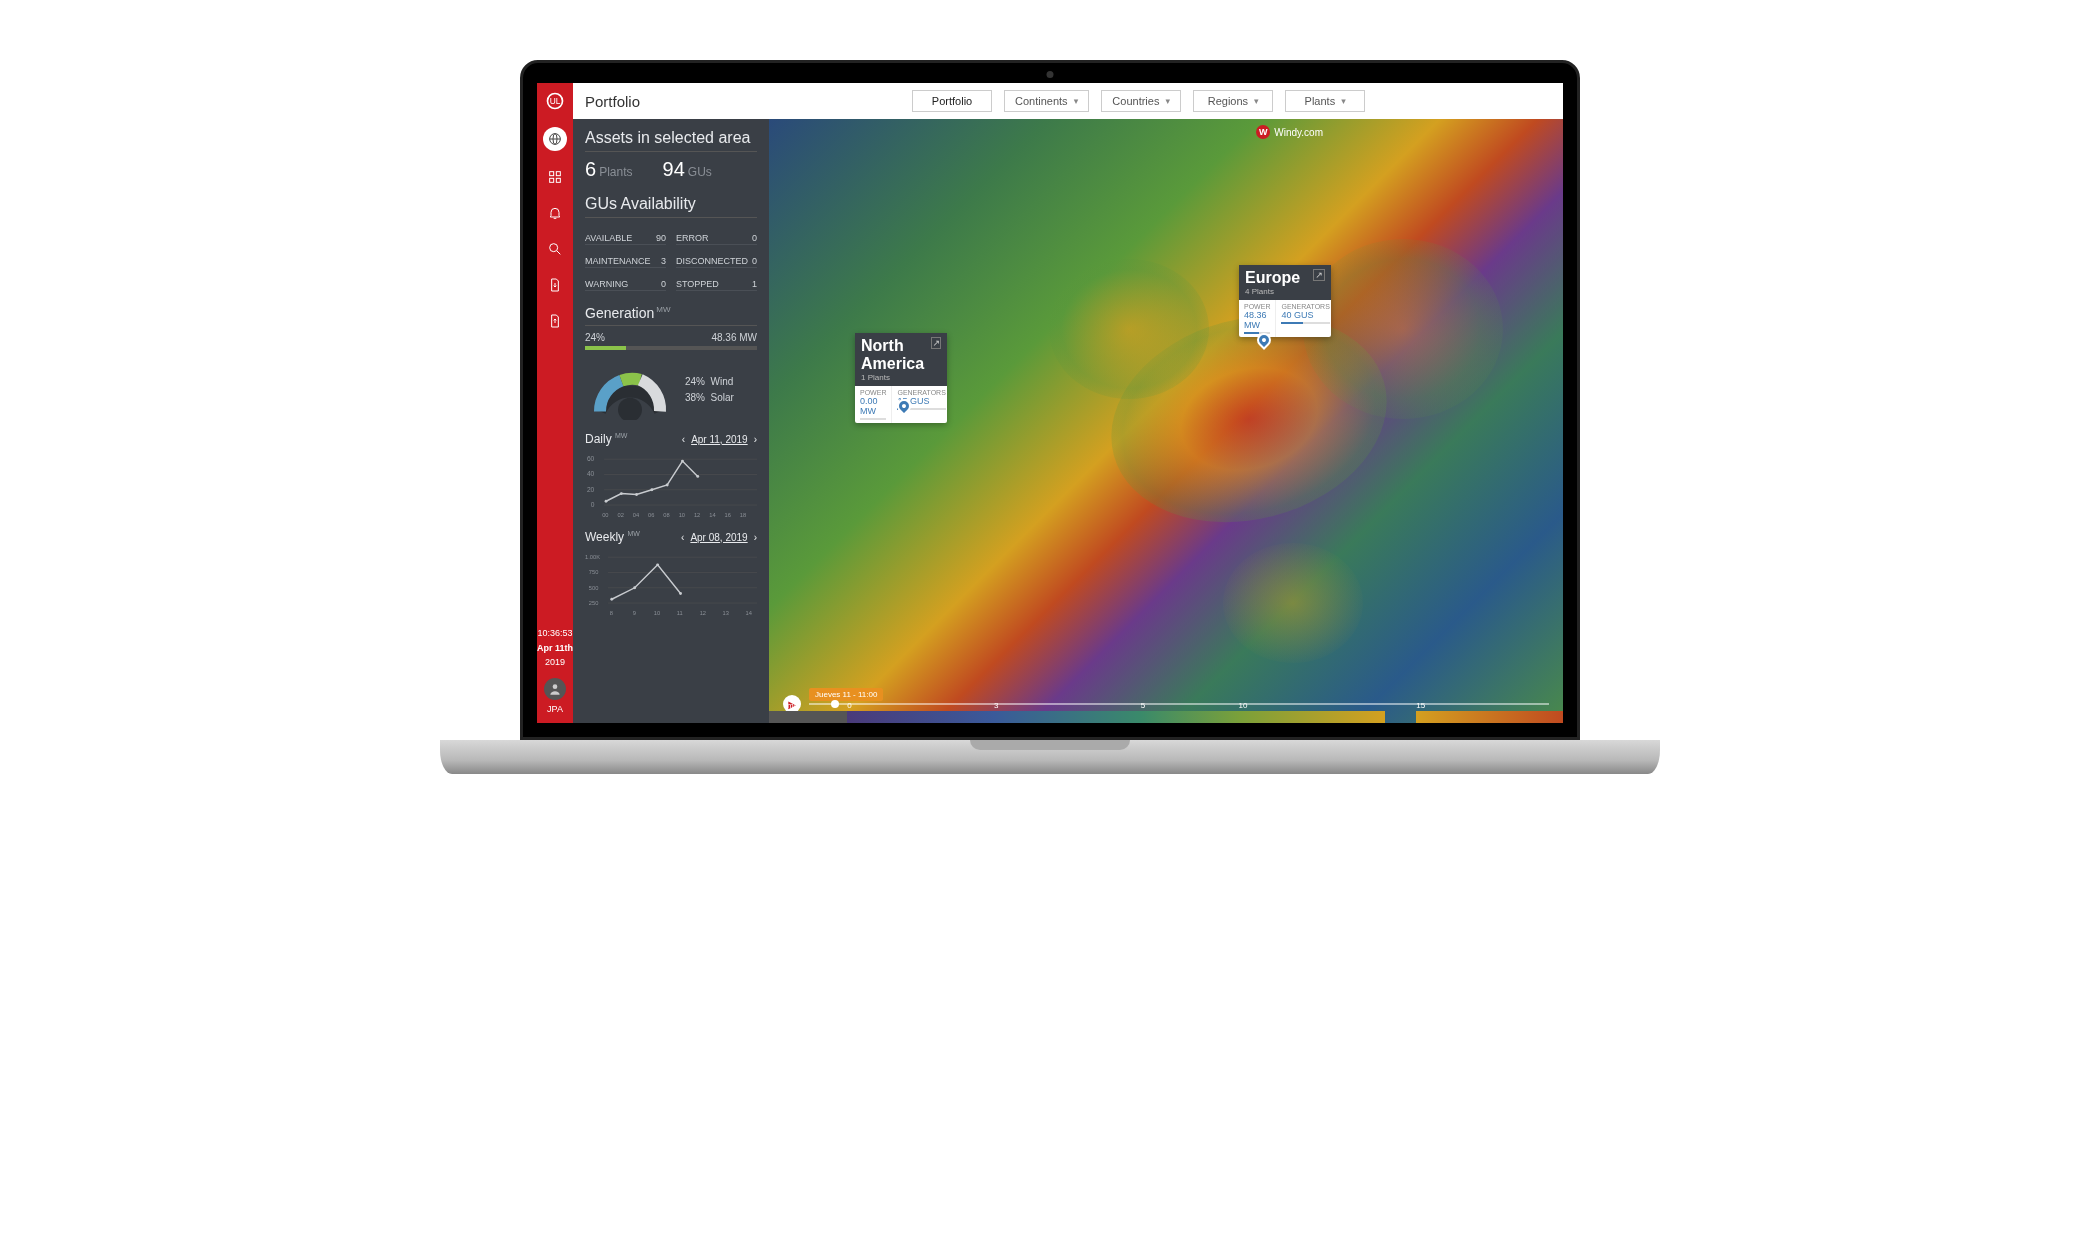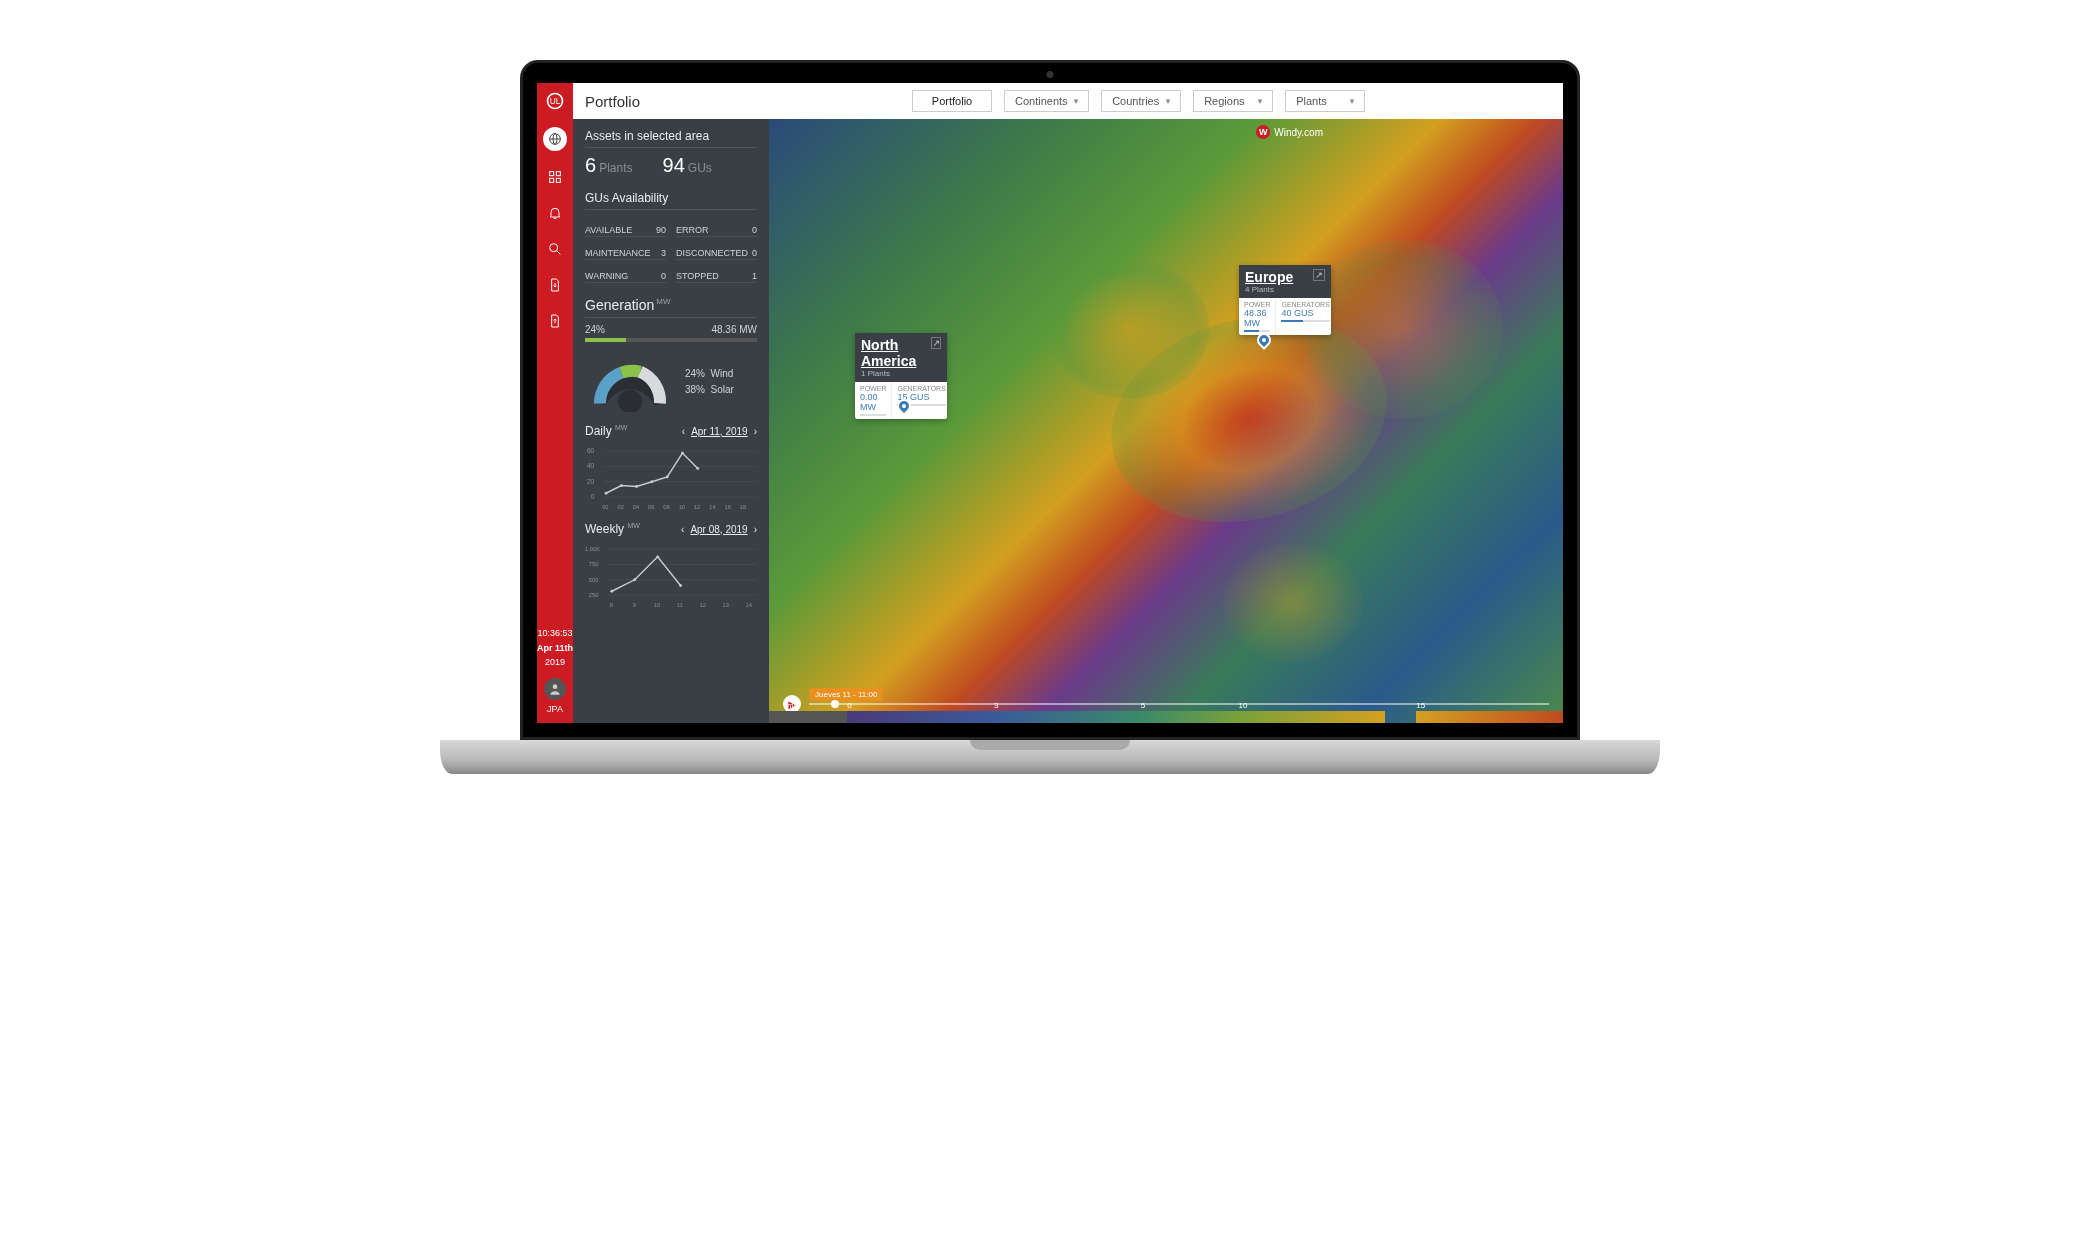--- a/index.html
+++ b/index.html
@@ -41,31 +41,31 @@
   
   .topbar {
     position: absolute; left: 36px; top: 0; right: 0; height: 36px;
     background: #fff; display:flex; align-items:center; gap:12px; padding: 12px 12px;
     z-index: 30;
   }
   .topbar-title { font-size: 15px; color:#333; margin-right: 260px; }
   .crumb {
     border: 1px solid #ccc; font-size: 11px; color:#555; height: 22px;
     padding: 0 10px; display:flex; align-items:center; gap:6px; min-width: 80px;
-    justify-content: space-between; background:#fff;
+    justify-content: center; background:#fff;
   }
   .crumb.active { color:#222; justify-content:center; }
   .chev { font-size: 9px; color:#888; }
   
   .panel {
     width: 196px; background: #3a3f46; color:#cfd3d8; font-size:11px;
     margin-top: 36px; overflow:hidden;
   }
   .panel-inner { padding: 10px 12px; }
-  .panel h3 { font-weight: normal; font-size: 12px; color:#e8eaed; border-bottom:1px solid #555; padding-bottom:4px; margin-bottom:6px;}
+  .panel h3 { font-weight: normal; font-size: 16px; color:#e8eaed; border-bottom:1px solid #555; padding-bottom:4px; margin-bottom:6px;}
   .assets-row { display:flex; gap: 30px; margin-bottom: 14px;}
   .big-num { font-size: 20px; color:#fff; }
   .muted { color:#8a8f96; font-size: 12px; }
   .avail-grid { display:grid; grid-template-columns: 1fr 1fr; column-gap: 10px; row-gap:2px; font-size:9px; margin-bottom:14px;}
   .avail-cell { display:flex; justify-content:space-between; border-bottom:1px solid #4a4f56; padding:1px 0;margin-top:8px; }
   .gen-title { font-size:14px; color:#e8eaed; }
   .gen-title sup { font-size:8px; color:#9aa0a6; margin-left:2px;}
   .gen-bar-row { display:flex; justify-content:space-between; font-size:10px; margin:6px 0 3px 0;}
   .gen-bar { height:4px; background:#555; width:100%; position:relative; margin-bottom:10px;}
   .gen-bar-fill { position:absolute; left:0; top:0; height:100%; width:24%; background:#8bc34a;}
@@ -88,21 +88,21 @@
   .swirl.s2 { width:160px; height:140px; top:140px; left:280px; background: radial-gradient(ellipse, rgba(220,160,30,0.5) 0%, rgba(90,150,60,0.3) 60%, transparent 85%); }
   .swirl.s3 { width:200px; height:180px; top:120px; right:60px; background: radial-gradient(ellipse, rgba(220,160,30,0.4) 0%, rgba(90,150,60,0.3) 55%, transparent 80%); }
   .swirl.s4 { width:140px; height:120px; bottom:60px; right:200px; background: radial-gradient(ellipse, rgba(220,160,30,0.4) 0%, transparent 75%); }
   .windy-badge { position:absolute; top:6px; right:240px; font-size:10px; color:#fff; display:flex; align-items:center; gap:4px;}
   .windy-badge .w { width:14px; height:14px; background:#cc1b23; border-radius:50%; display:flex; align-items:center; justify-content:center; font-size:9px; font-weight:bold;}
   .callout {
     position:absolute; background:#fff; border-radius:2px; box-shadow:0 2px 6px rgba(0,0,0,0.3);
     font-size:9px; width:92px;
   }
   .callout-head { background:#3a3f46; color:#fff; padding:4px 6px; display:flex; justify-content:space-between; align-items:flex-start;}
-  .callout-head .name { font-size:14px; font-weight:bold;text-decoration:underline; }
+  .callout-head .name { font-size:16px; font-weight:bold; }
   .callout-head .sub { font-size:8px; color:#bbb; }
   .callout-body { display:flex; }
   .callout-body > div { flex:1; padding:3px 5px; border-right:1px solid #eee;}
   .callout-body > div:last-child { border-right:none;}
   .callout-body .lbl { font-size:7px; color:#888; }
   .callout-body .val { font-size:9px; color:#3d7ab5; }
   .callout-body .bar { height:2px; background:#ddd; margin-top:2px; position:relative;}
   .callout-body .bar .f { position:absolute; left:0; top:0; height:100%; background:#3d7ab5;}
   .exp-icon { font-size:9px; color:#ccc; border:1px solid #777; width:12px; height:12px; display:flex; align-items:center; justify-content:center;}
   .pin { position:absolute; width:14px; height:14px; background:#3d7ab5; border-radius:50% 50% 50% 0; transform:rotate(-45deg); border:2px solid #fff;}

